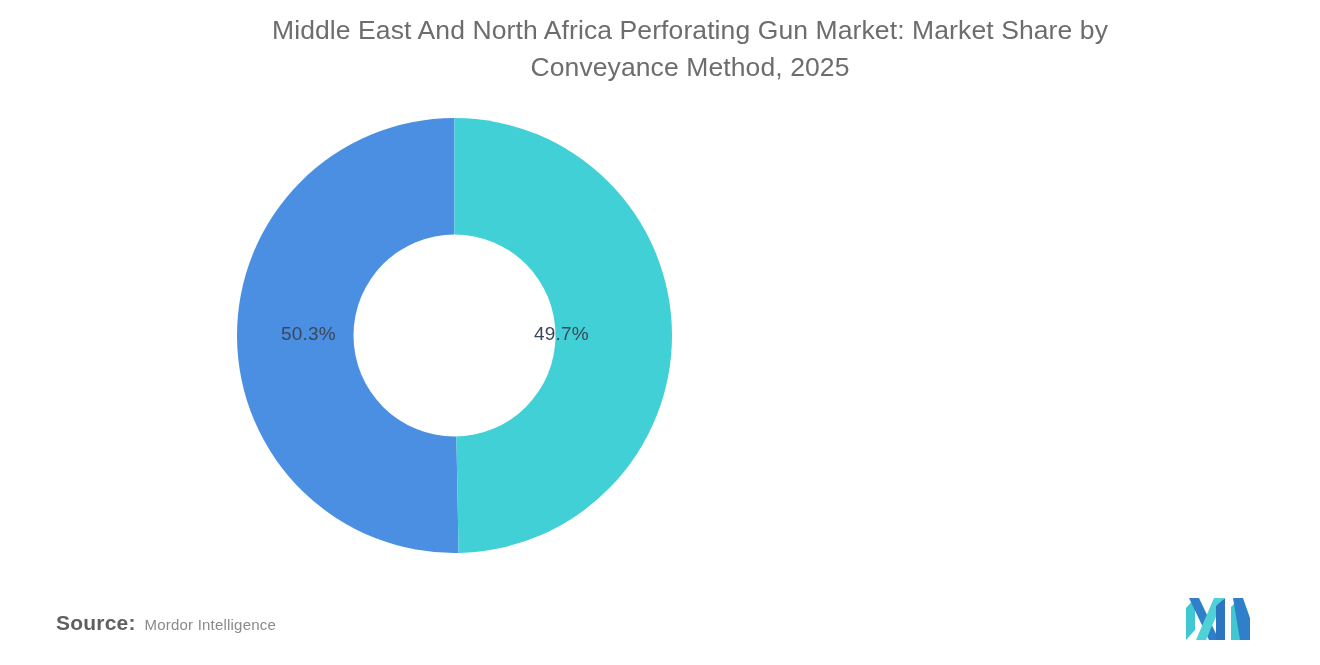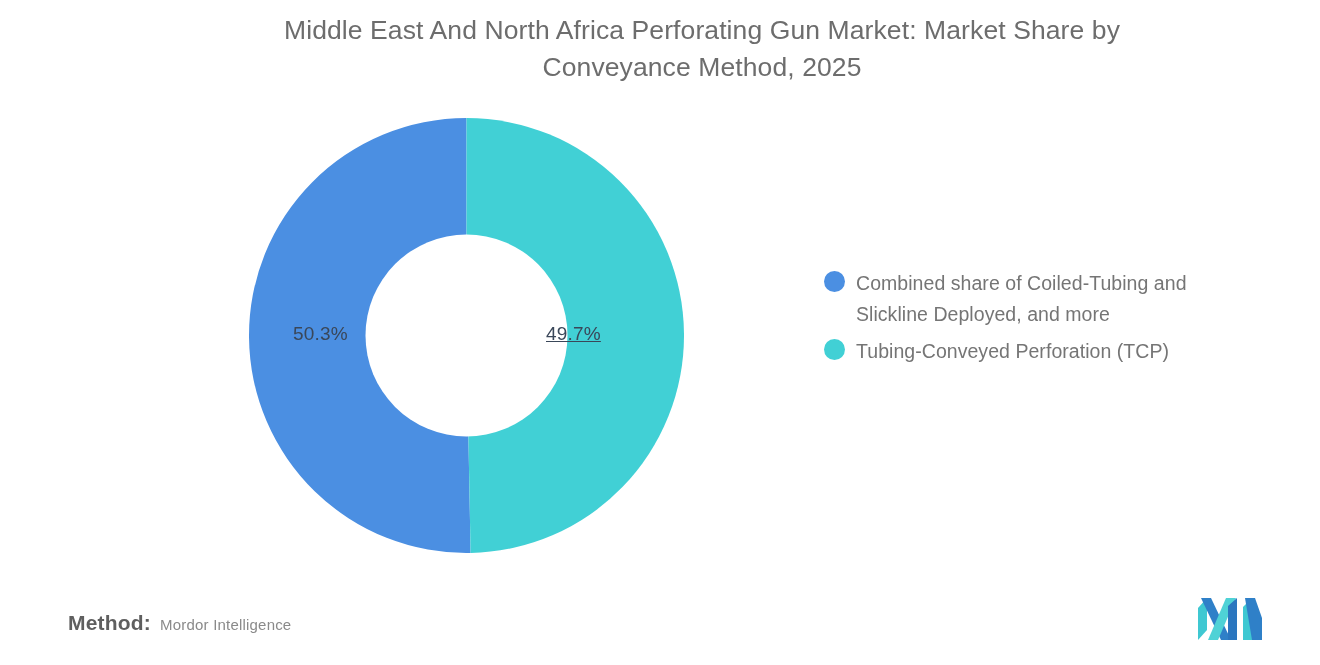--- a/index.html
+++ b/index.html
@@ -10,21 +10,21 @@
     width: 1320px;
     height: 665px;
     background: #ffffff;
     font-family: "Liberation Sans", sans-serif;
     overflow: hidden;
     position: relative;
   }
 
   #chart-card {
     position: absolute;
-    left: 12px; top: 0;
+    left: 0; top: 0;
     width: 1308px;
     height: 665px;
     background: #ffffff;
   }
 
   
   #chart-title {
     position: absolute;
     left: 170px;
     top: 12px;
@@ -50,21 +50,21 @@
 
   .slice-label {
     position: absolute;
     color: #3a4759;
     font-size: 19px;
     font-weight: 400;
     letter-spacing: 0.2px;
     white-space: nowrap;
   }
   #slice-label-0 { left: 44px;  top: 205px; }
-  #slice-label-1 { left: 297px; top: 205px; text-decoration: underline; }
+  #slice-label-1 { left: 297px; top: 205px; }
 
   
   #legend {
     position: absolute;
     left: 812px;
     top: 268px;
     width: 470px;
   }
   .legend-item {
     display: flex;
@@ -135,33 +135,23 @@
 
       <path id="donut-slice-1" fill="#41d0d5" d="M 217.5 217.5 L 217.5 0 A 217.5 217.5 0 0 1 221.59953563810123 434.961361642826 Z"></path>
 
       <circle cx="217.5" cy="217.5" r="101" fill="#ffffff"></circle>
     </svg>
 
     <div class="slice-label" id="slice-label-0">50.3%</div>
     <div class="slice-label" id="slice-label-1">49.7%</div>
   </div>
 
-  <div id="legend">
-    <div class="legend-item">
-      <span class="legend-swatch" style="background:#4b8fe2"></span>
-      <span class="legend-label">Combined share of Coiled-Tubing and Slickline Deployed, and more</span>
-    </div>
-    <div class="legend-item">
-      <span class="legend-swatch" style="background:#41d0d5"></span>
-      <span class="legend-label">Tubing-Conveyed Perforation (TCP)</span>
-    </div>
-  </div>
 
   <div id="source-row">
-    <span id="source-label">Method:</span>
+    <span id="source-label">Source:</span>
     <span id="source-value">Mordor Intelligence</span>
   </div>
 
   <div id="brand-logo">
     <svg width="64" height="42" viewBox="0 0 64 42">
 
       <polygon points="0,42 0,10 9,0 9,32" fill="#3fc8d2"></polygon>
 
       <polygon points="3,0 13,0 33,42 23,42" fill="#2f80c8"></polygon>
 

